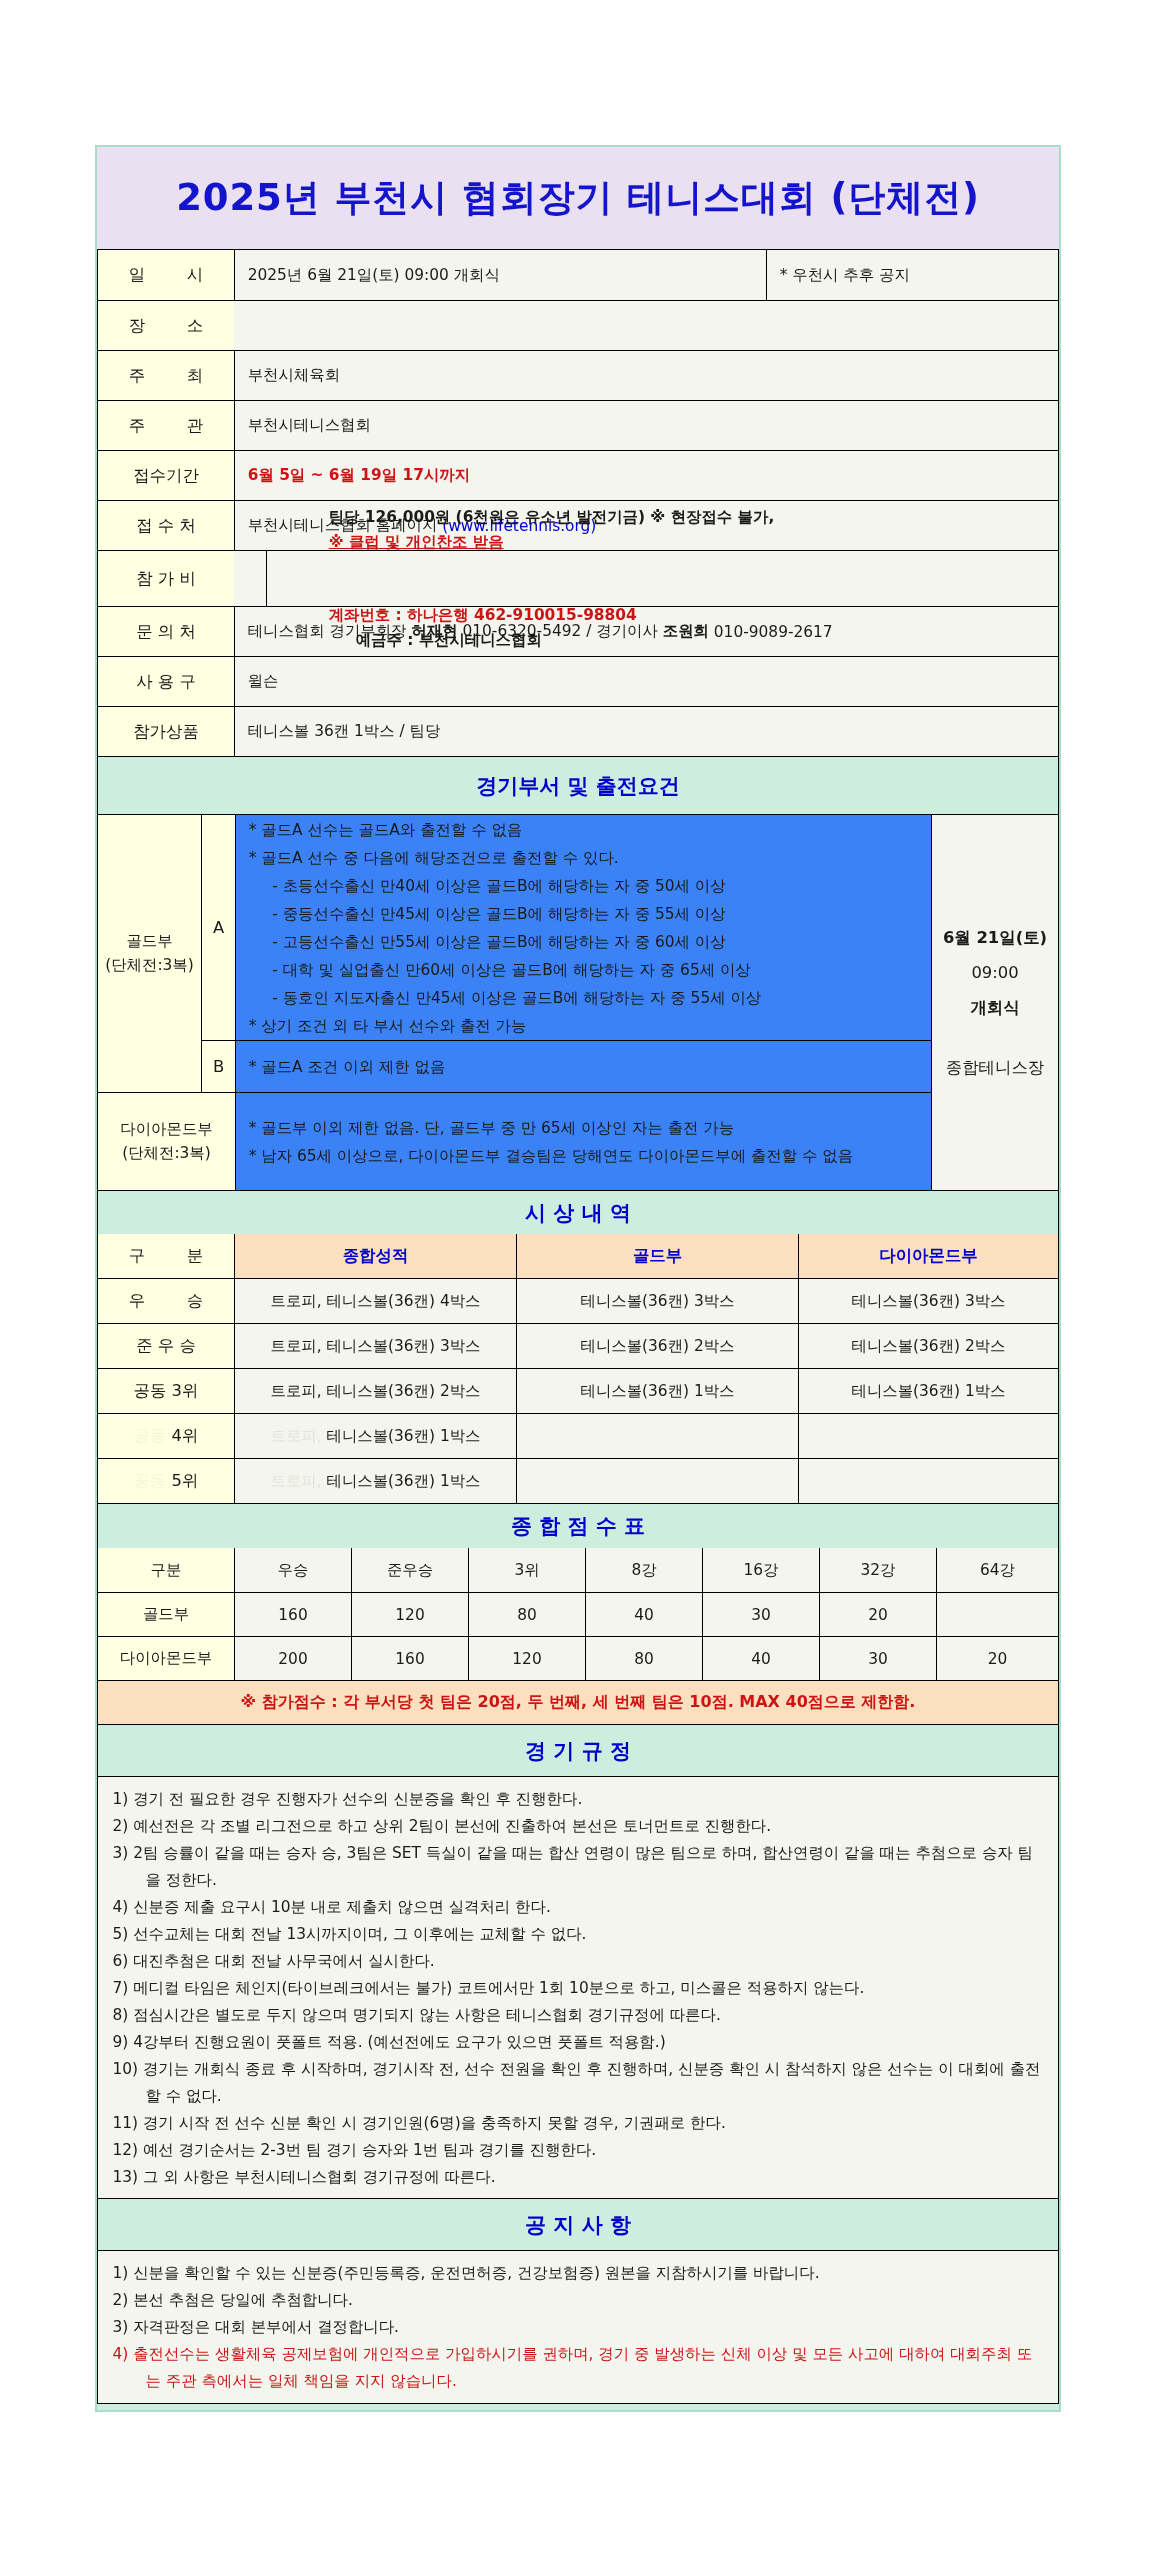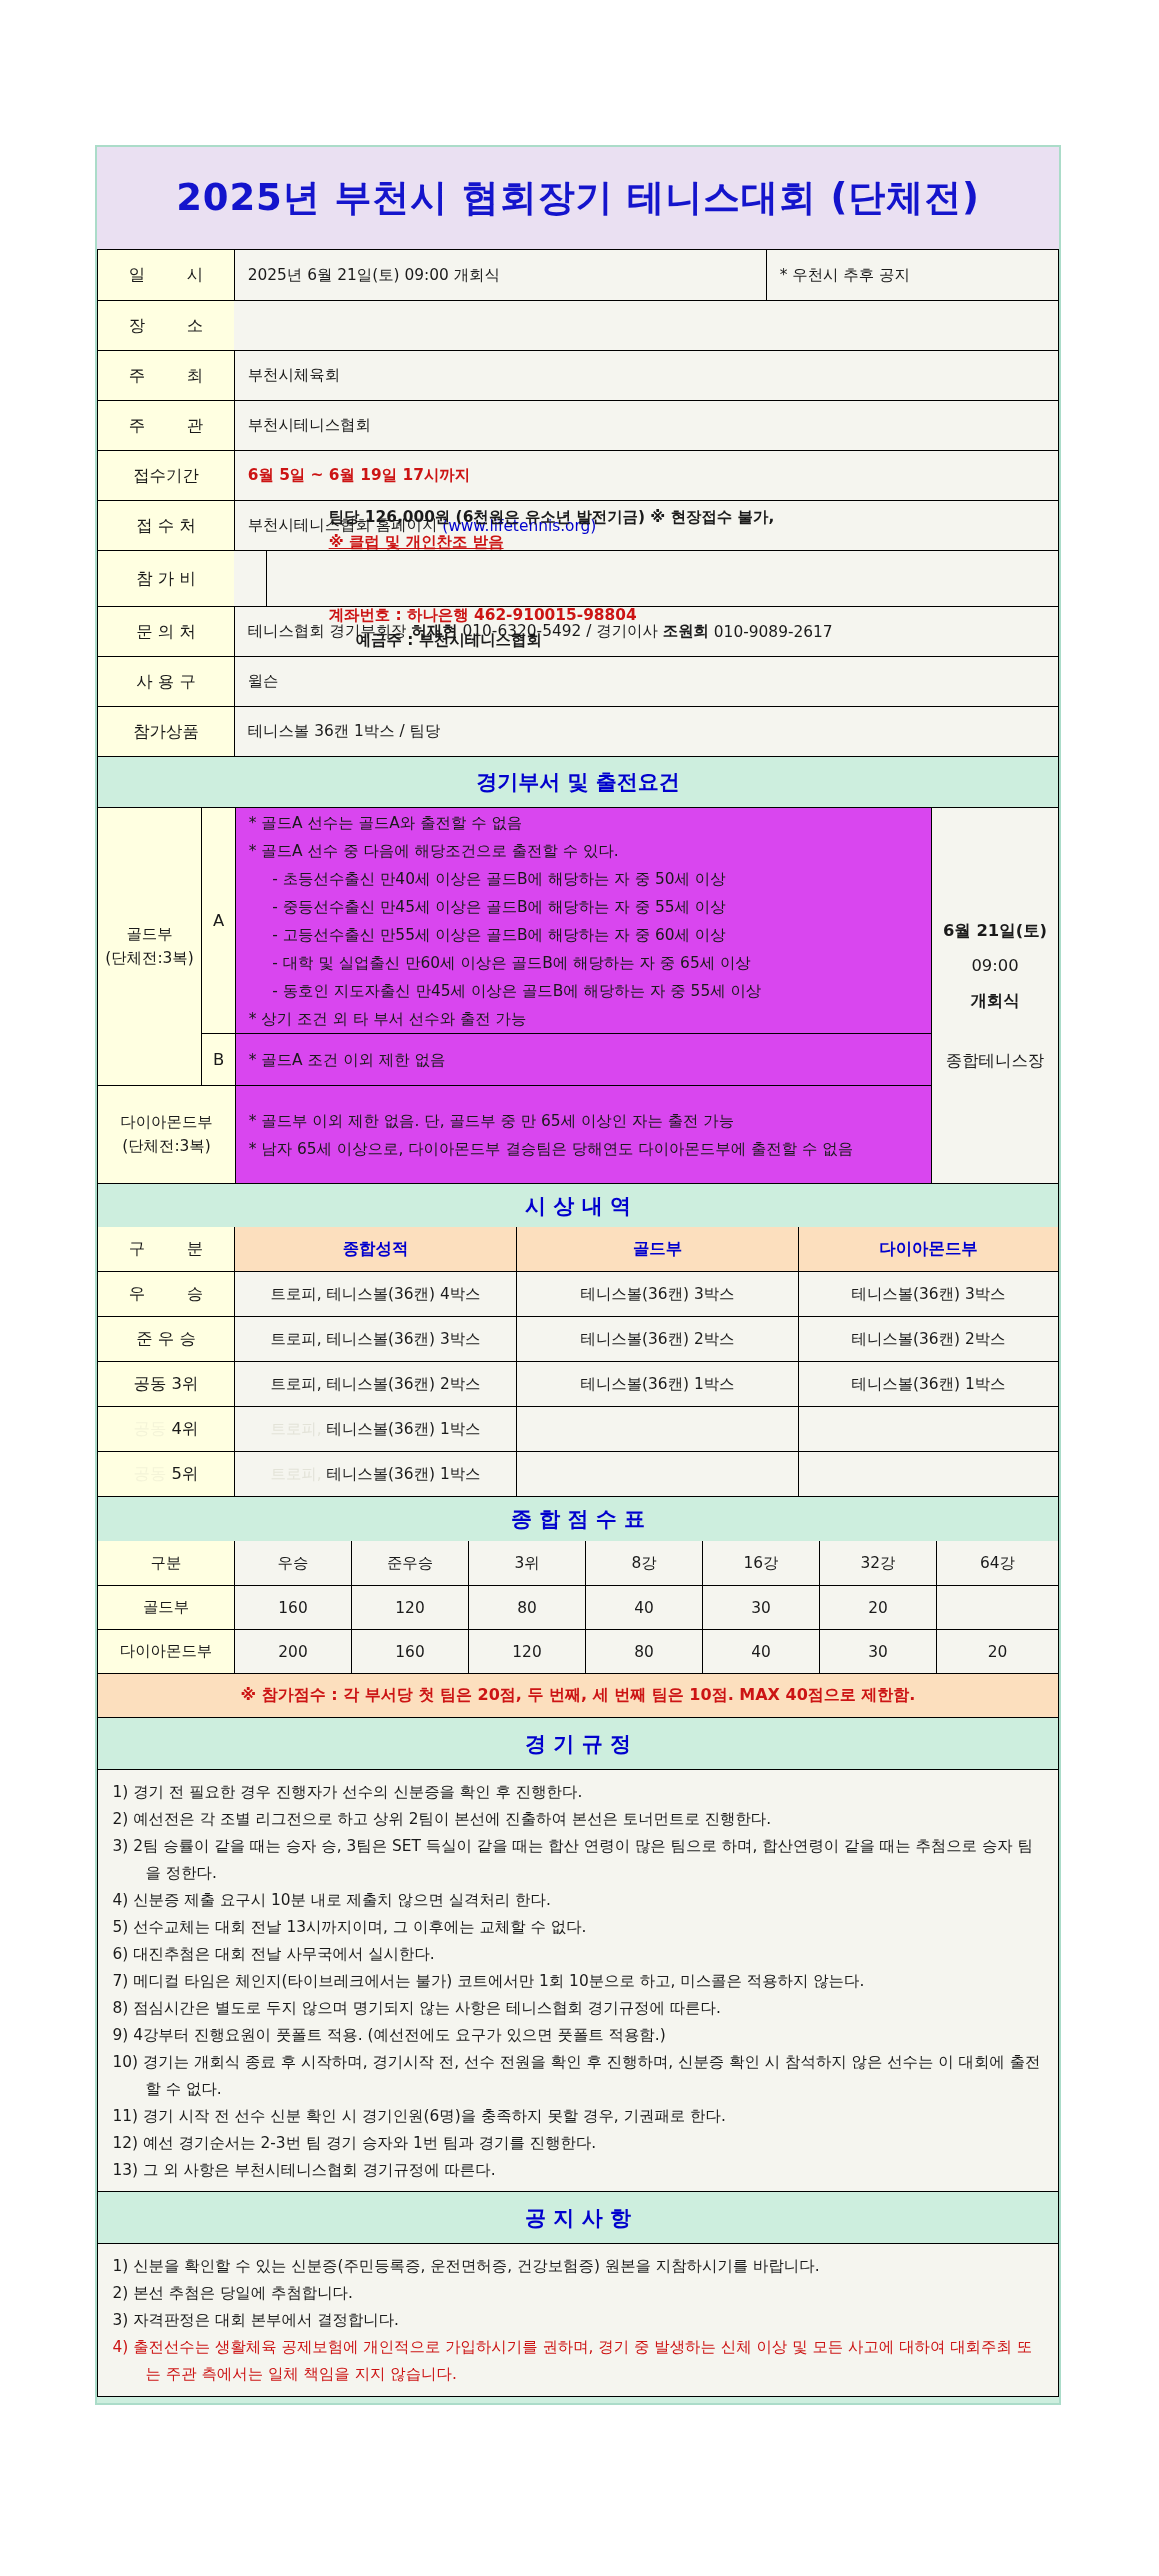--- a/index.html
+++ b/index.html
@@ -34,34 +34,34 @@
   .w585 { width:532px; flex:none; }
   .red { color:#cc1414; }
   .blue { color:#0000cd; }
   .b { font-weight:bold; }
   .ul { text-decoration:underline; }
   .col { flex-direction:column; align-items:flex-start; justify-content:center;margin-left:32px; }
   .line { line-height:24.5px; white-space:pre; }
   .gap { margin-left:27px; }
   
   .band {
-    height:51px; background:#cdeede; display:flex; align-items:center; justify-content:center;
+    height:58px; background:#cdeede; display:flex; align-items:center; justify-content:center;
     color:#0000cd; font-size:21px; font-weight:bold; white-space:pre; border-top:1.8px solid #000;
   }
   .band.tall { height:44px; }
   
   .divgrid {
     display:grid; border-top:1.8px solid #000;
     grid-template-columns:103px 34px 1fr 127px;
     grid-template-rows:225px 52px 98px;
   }
   .dcell { display:flex; align-items:center; justify-content:center; }
   .dlabel { background:#ffffe1; flex-direction:column; font-size:15.4px; line-height:23.6px; text-align:center; }
   .dsub { background:#ffffe1; font-size:16.4px; }
-  .dcontent { background:#d946ef; flex-direction:column; align-items:flex-start; justify-content:center; padding:7.3px 9px 7.3px 12.7px; }
+  .dcontent { background:#3b82f6; flex-direction:column; align-items:flex-start; justify-content:center; padding:7.3px 9px 7.3px 12.7px; }
   .dline { line-height:28px; white-space:pre; }
   .dline.indent { margin-left:23.6px; }
   .hang { line-height:28px; padding-left:20px; text-indent:-20px; }
   .gold-label { grid-row:1/3; grid-column:1; }
   .cell-a { grid-row:1; grid-column:2; border-left:1.8px solid #000; }
   .cell-a-content { grid-row:1; grid-column:3; border-left:1.8px solid #000; }
   .cell-b { grid-row:2; grid-column:2; border-left:1.8px solid #000; border-top:1.8px solid #000; }
   .cell-b-content { grid-row:2; grid-column:3; border-left:1.8px solid #000; border-top:1.8px solid #000; }
   .diamond-label { grid-row:3; grid-column:1/3; border-top:1.8px solid #000; }
   .diamond-content { grid-row:3; grid-column:3; border-left:1.8px solid #000; border-top:1.8px solid #000; }

